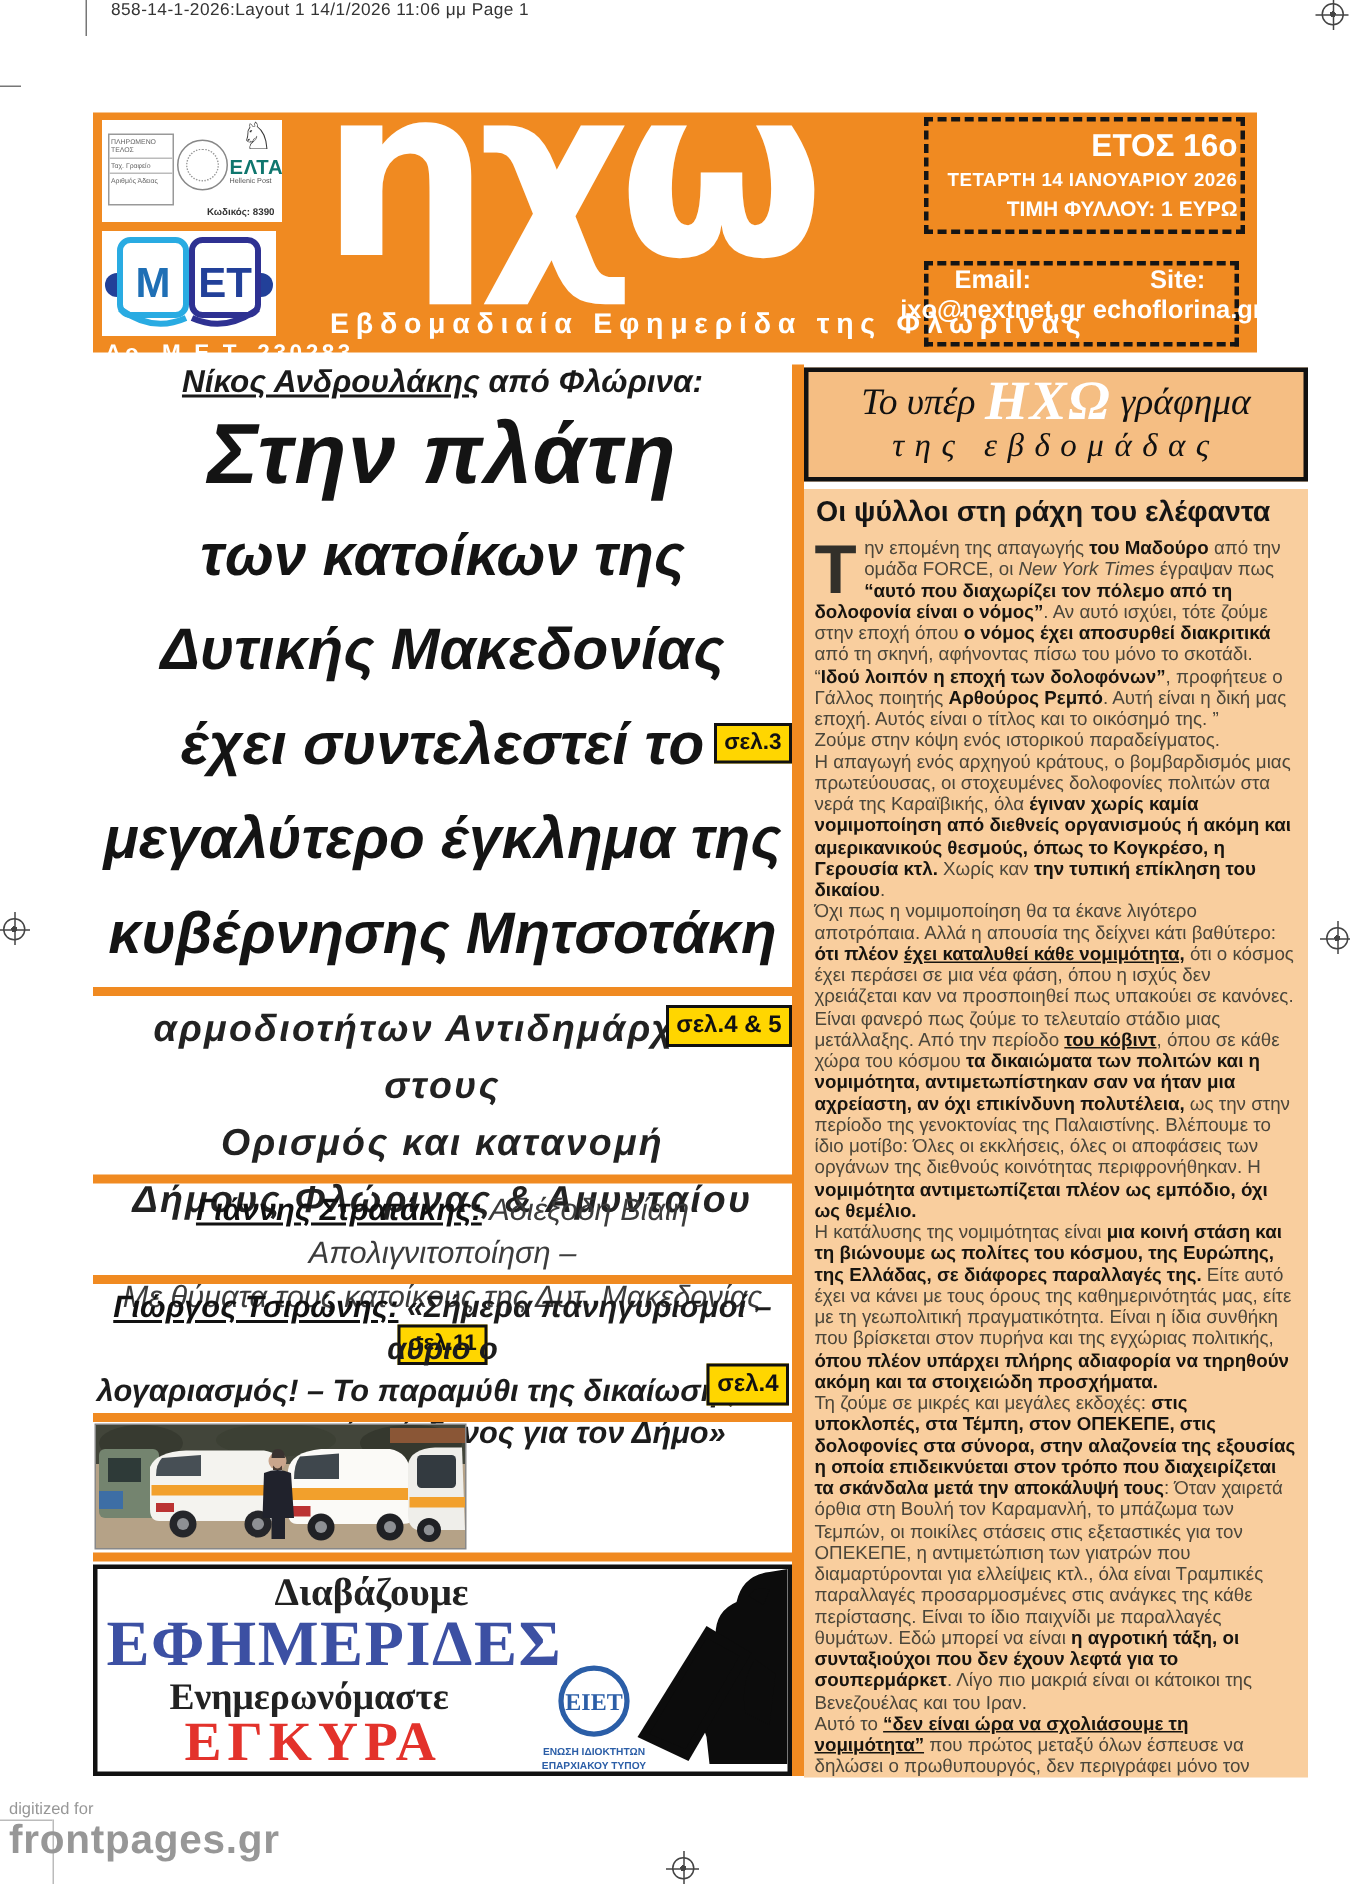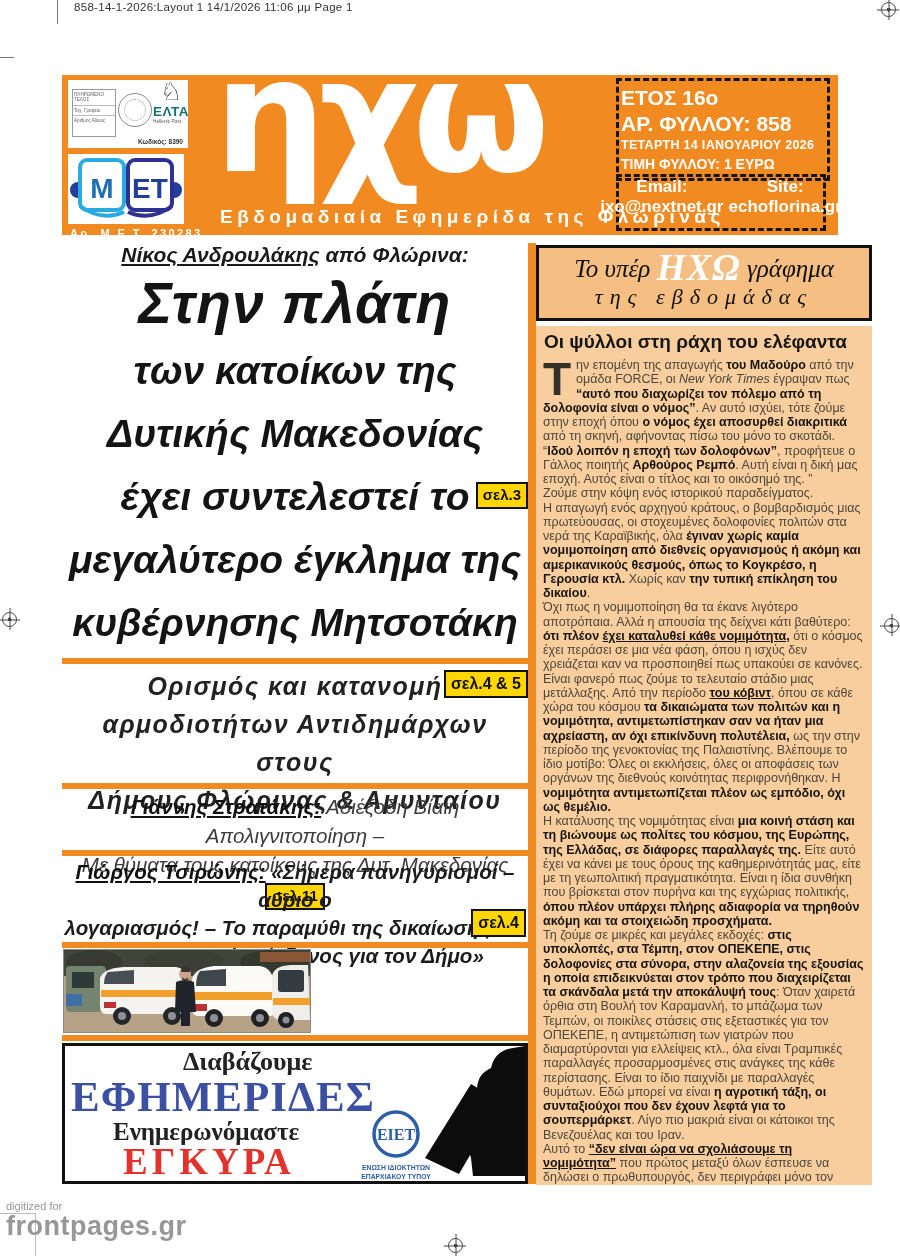--- a/index.html
+++ b/index.html
@@ -22,26 +22,26 @@
   .elta-mini{left:4px;top:9px;width:42px;height:46px;border:1px solid #999;font-size:4.6px;color:#666;}
   .elta-mini div{border-bottom:1px solid #bbb;padding:2px 1px;line-height:1.15;}
   .elta-mini div:last-child{border-bottom:none;}
   .elta-stamp{left:50px;top:13px;width:32px;height:32px;border:1.2px solid #888;border-radius:50%;}
   .elta-stamp:before{content:"";position:absolute;left:5px;top:5px;right:5px;bottom:5px;border:1px dotted #999;border-radius:50%;}
   .elta-brand{left:85px;top:24px;font-size:13.5px;font-weight:bold;color:#0f766e;letter-spacing:.5px;}
   .elta-sub{left:85px;top:39px;font-size:4.8px;color:#555;}
   .elta-horse{left:92px;top:-1px;font-size:25px;color:#333;line-height:1;}
   .elta-code{right:5px;bottom:3px;font-size:6.5px;font-weight:bold;color:#333;}
   .met-box{left:6px;top:79px;width:116px;height:70px;background:#fff;}
-  .met-number{left:8px;top:152px;color:#fff;font-size:11px;font-weight:bold;letter-spacing:2.4px;}
+  .met-number{left:8px;top:152px;color:#fff;font-size:15px;font-weight:bold;letter-spacing:2.4px;}
   .logo{left:152px;top:-38px;font-family:"DejaVu Sans",sans-serif;font-weight:bold;
         font-size:158px;line-height:1;color:#fff;letter-spacing:-8px;}
   .tagline{left:158px;bottom:7px;font-size:19px;font-weight:bold;color:#fff;letter-spacing:4.5px;}
   .issue-box{left:554px;top:3px;width:204px;border:3px dashed #151515;color:#fff;font-weight:bold;
-             text-align:left;padding:4px 2px 5px;}
+             text-align:right;padding:4px 2px 5px;}
   .issue-year{font-size:21px;line-height:1.25;}
   .issue-number{font-size:21px;line-height:1.2;}
   .issue-date{font-size:12.5px;line-height:1.5;letter-spacing:.3px;}
   .issue-price{font-size:14px;line-height:1.3;}
   .contact-box{left:554px;top:99px;width:204px;height:51px;border:3px dashed #151515;color:#fff;
                font-weight:bold;font-size:17px;text-align:center;display:flex;
                justify-content:center;gap:5px;}
 
   
   .vdiv{left:528px;top:243px;width:8px;height:941px;background:#F08A21;}
@@ -139,21 +139,20 @@
         <text x="82" y="44" text-anchor="middle" font-family="Liberation Sans,sans-serif" font-size="28" font-weight="bold" fill="#224099">ΕΤ</text>
       </svg>
     </div>
     <div class="abs met-number">Αρ. Μ.Ε.Τ. 230283</div>
 
     <div class="abs logo">ηχώ</div>
     <div class="abs tagline">Εβδομαδιαία Εφημερίδα της Φλώρινας</div>
 
     <div class="abs issue-box">
       <div class="issue-year">ΕΤΟΣ 16ο</div>
-      <div class="issue-number">ΑΡ. ΦΥΛΛΟΥ: 858</div>
       <div class="issue-date">ΤΕΤΑΡΤΗ  14 ΙΑΝΟΥΑΡΙΟΥ  2026</div>
       <div class="issue-price">ΤΙΜΗ ΦΥΛΛΟΥ: 1 ΕΥΡΩ</div>
     </div>
 
     <div class="abs contact-box">
       <div>Email: ixo@nextnet.gr</div>
       <div>Site: echoflorina.gr</div>
     </div>
   </div>
 
@@ -174,22 +173,22 @@
         <span class="badge lead-badge">σελ.3</span>
       </div>
       <div class="hl">μεγαλύτερο έγκλημα της</div>
       <div class="hl">κυβέρνησης Μητσοτάκη</div>
     </div>
 
     <div class="abs hdiv" style="top:415px;"></div>
 
     <div class="abs story2">
       <span class="badge">σελ.4 &amp; 5</span>
+      <div>αρμοδιοτήτων Αντιδημάρχων στους</div>
       <div>Ορισμός και κατανομή</div>
-      <div>αρμοδιοτήτων Αντιδημάρχων στους</div>
       <div>Δήμους Φλώρινας &amp; Αμυνταίου</div>
     </div>
 
     <div class="abs hdiv" style="top:540px;"></div>
 
     <div class="abs story3">
       <div><span class="author">Γιάννης Στρατάκης:</span><span> Αδιέξοδη Βίαιη Απολιγνιτοποίηση –</span></div>
       <div><span>Με θύματα τους κατοίκους της Δυτ. Μακεδονίας </span><span class="badge">σελ.11</span></div>
     </div>
 

